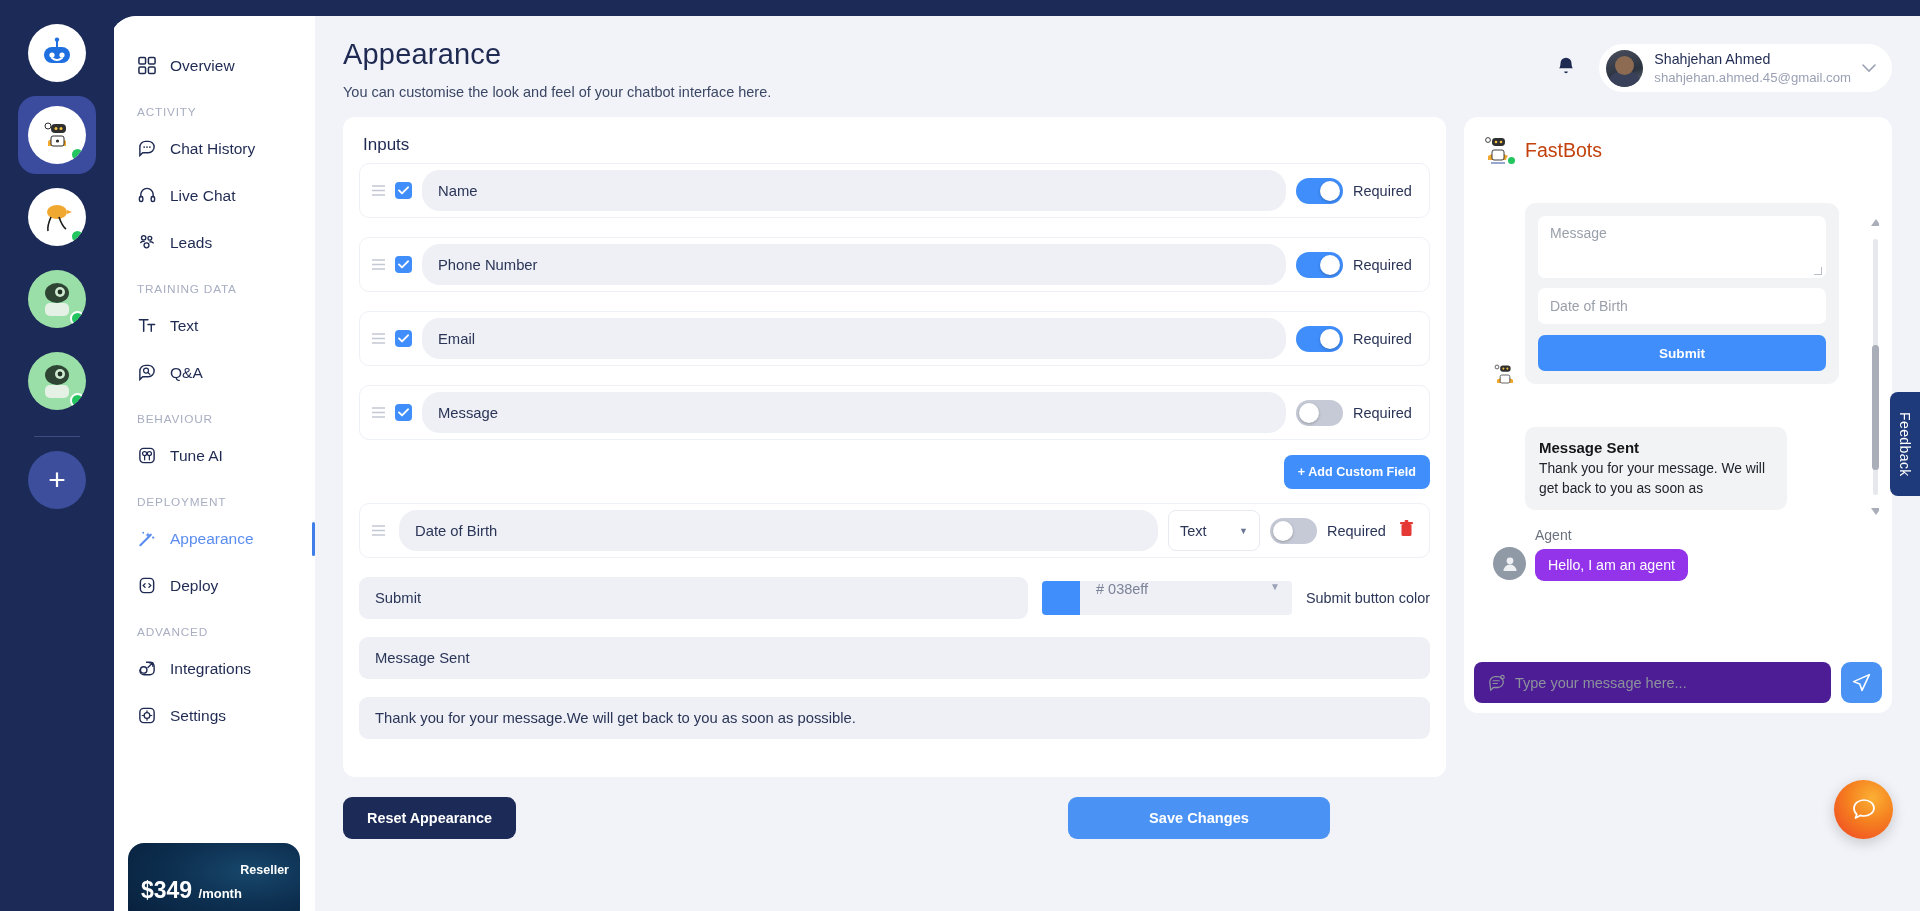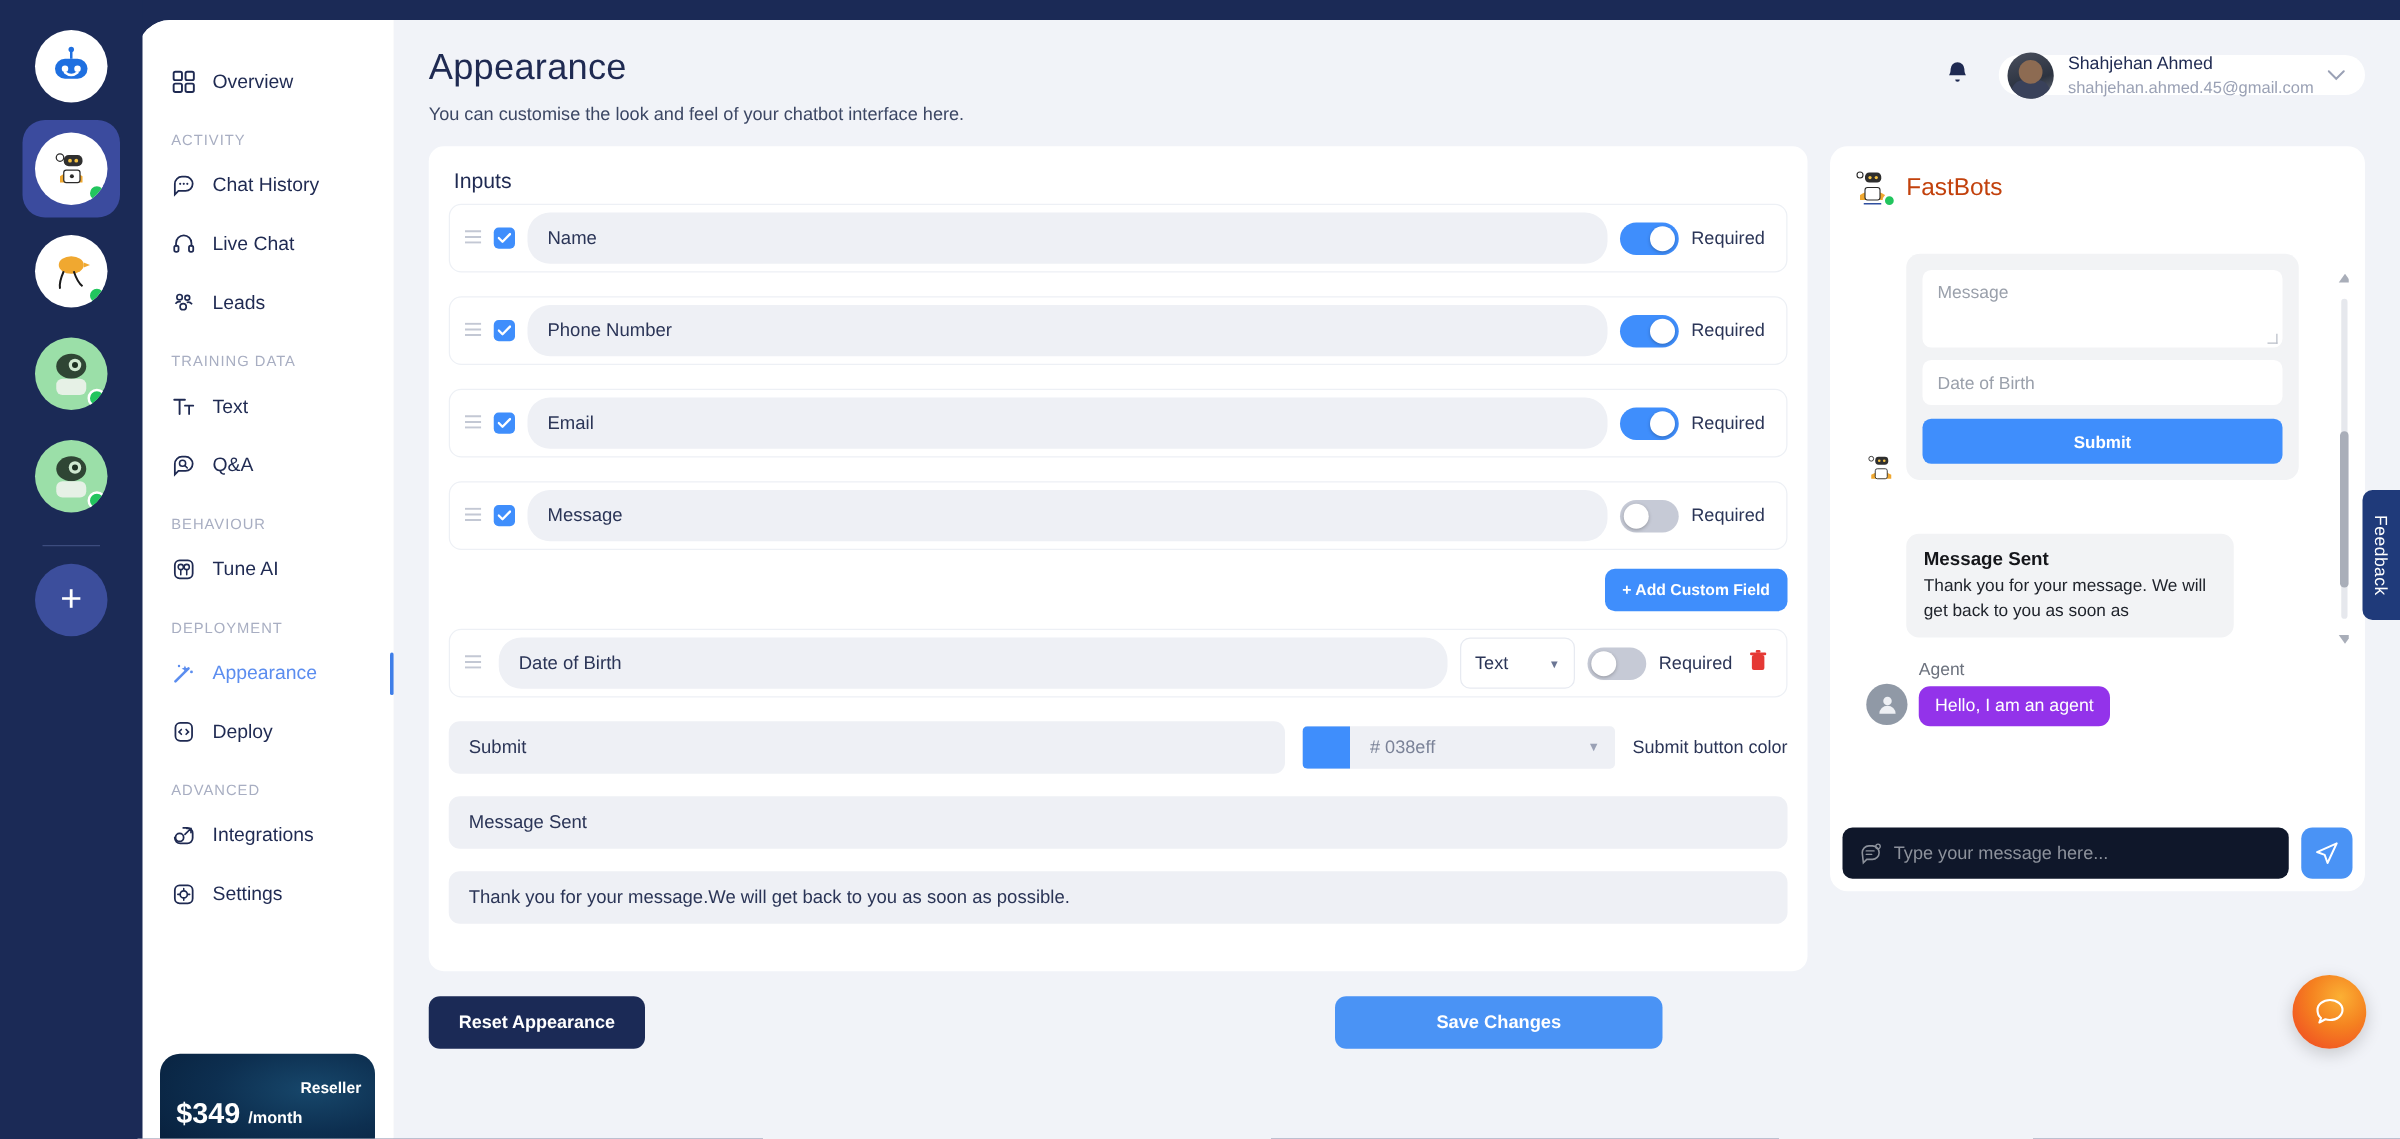--- a/index.html
+++ b/index.html
@@ -148,21 +148,21 @@
     color: #3c4764;
   }
   .topbar-right {
     display: flex; align-items: center; gap: 22px;
     margin-top: 6px;
   }
   .bell { cursor: pointer; }
   .profile {
     background: #fff;
     border-radius: 30px;
-    height: 32px;
+    height: 48px;
     display: flex; align-items: center;
     gap: 11px;
     padding: 0 16px 0 7px;
     cursor: pointer;
     min-width: 292px;
   }
   .profile-pic {
     width: 37px; height: 37px; border-radius: 50%;
     background: linear-gradient(160deg,#4a4f5e,#2c3340 60%,#6b7280);
     flex: 0 0 37px;
@@ -293,21 +293,21 @@
     height: 42px;
     background: #eef0f5;
     border-radius: 9px;
     display: flex; align-items: center;
     padding: 0 16px;
     font-size: 14.8px; color: #2b3557;
     cursor: text;
   }
   .color-field {
     width: 250px; height: 34px;
-    display: flex; align-items: center;
+    display: flex; 
     background: #eef0f5;
     border-radius: 4px;
     overflow: hidden;
     cursor: pointer;
     flex: 0 0 250px;
   }
   .color-swatch { width: 38px; height: 34px; background: #3f8efc; flex: 0 0 38px; }
   .color-hex { flex: 1; font-size: 14.5px; color: #7b8398; padding-left: 16px; }
   .color-caret { color: #9aa1b5; font-size: 10px; padding-right: 12px; }
   .color-caption { font-size: 14.4px; color: #2b3557; white-space: nowrap; }
@@ -407,21 +407,21 @@
     padding: 8px 13px;
     font-size: 14.2px;
   }
   .pv-inputbar {
     position: absolute; left: 10px; right: 10px; bottom: 10px;
     display: flex; align-items: center; gap: 10px;
   }
   .pv-typebox {
     flex: 1;
     height: 41px;
-    background: #0f172a;
+    background: #4c1d95;
     border-radius: 8px;
     display: flex; align-items: center; gap: 9px;
     padding: 0 14px;
     font-size: 14.5px; color: #8d929c;
     cursor: text;
   }
   .pv-send {
     width: 41px; height: 41px;
     background: #4a93f5;
     border-radius: 9px;

